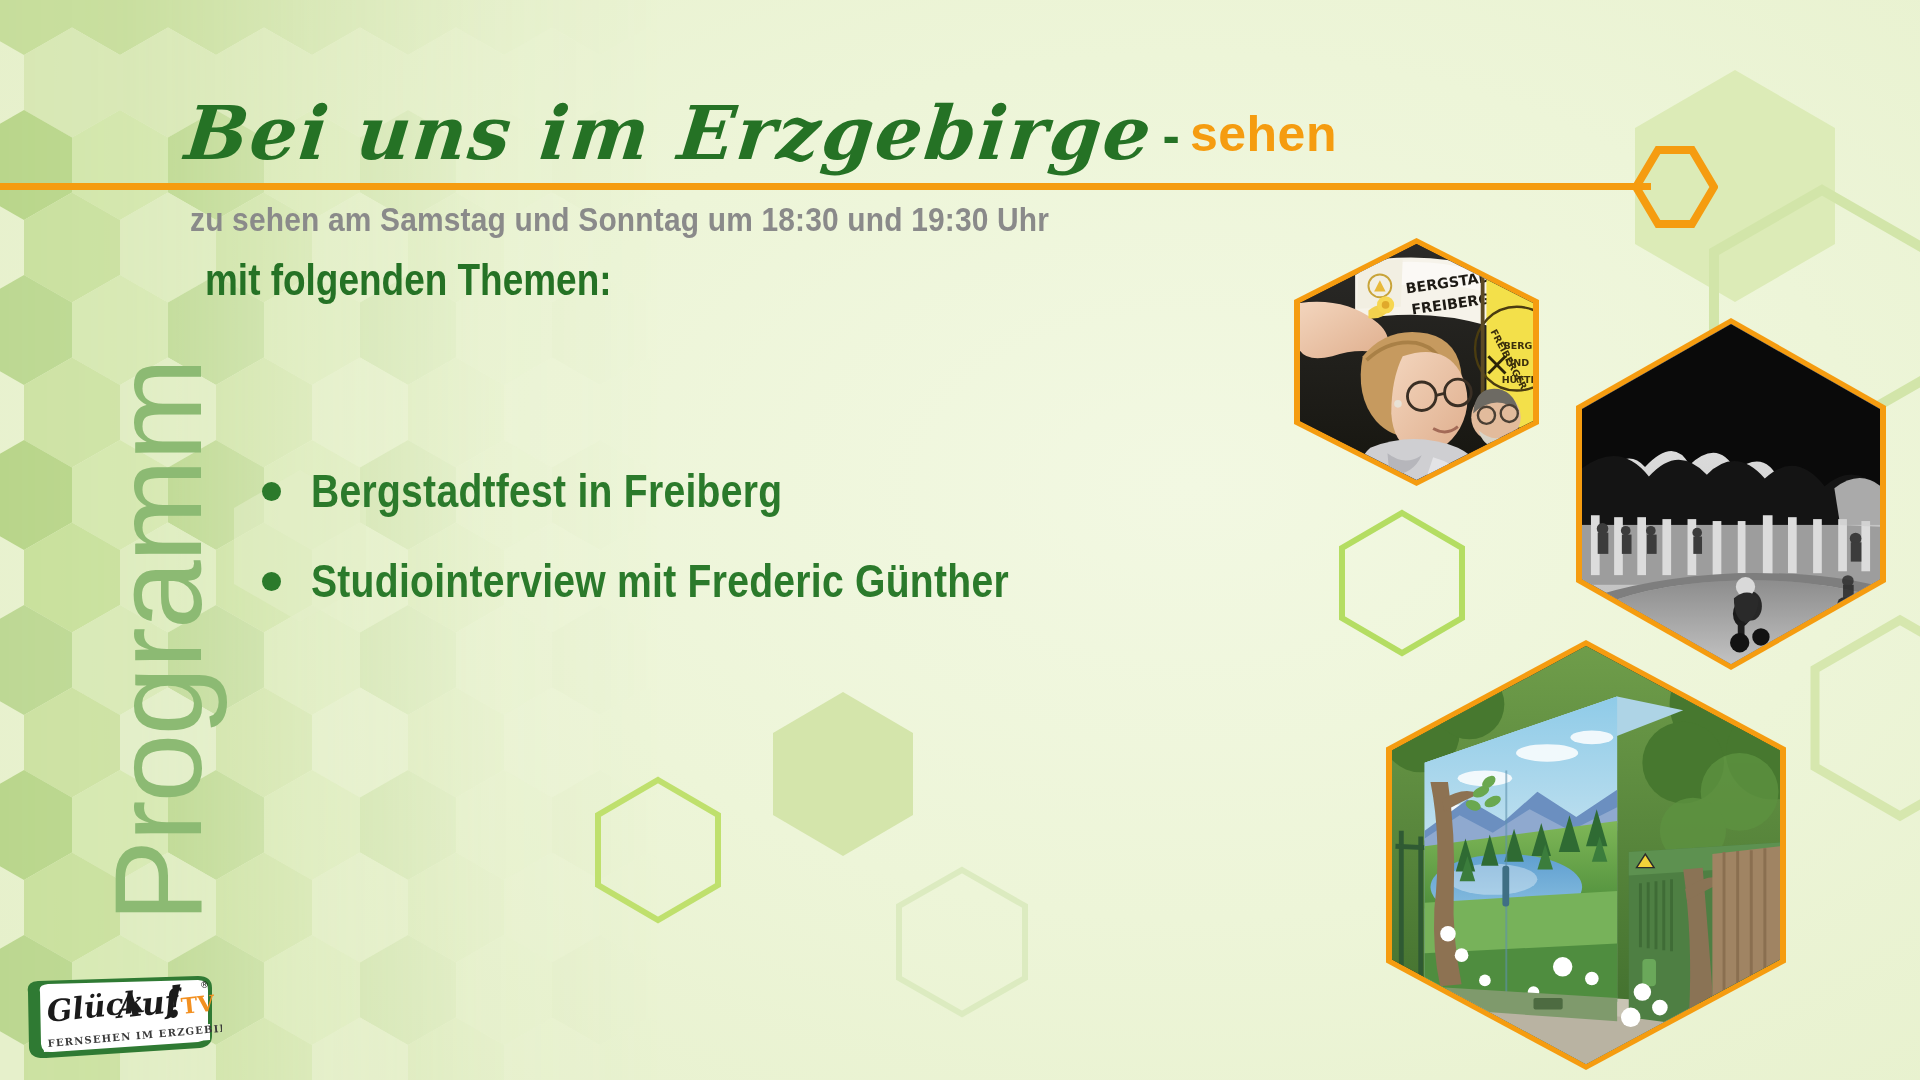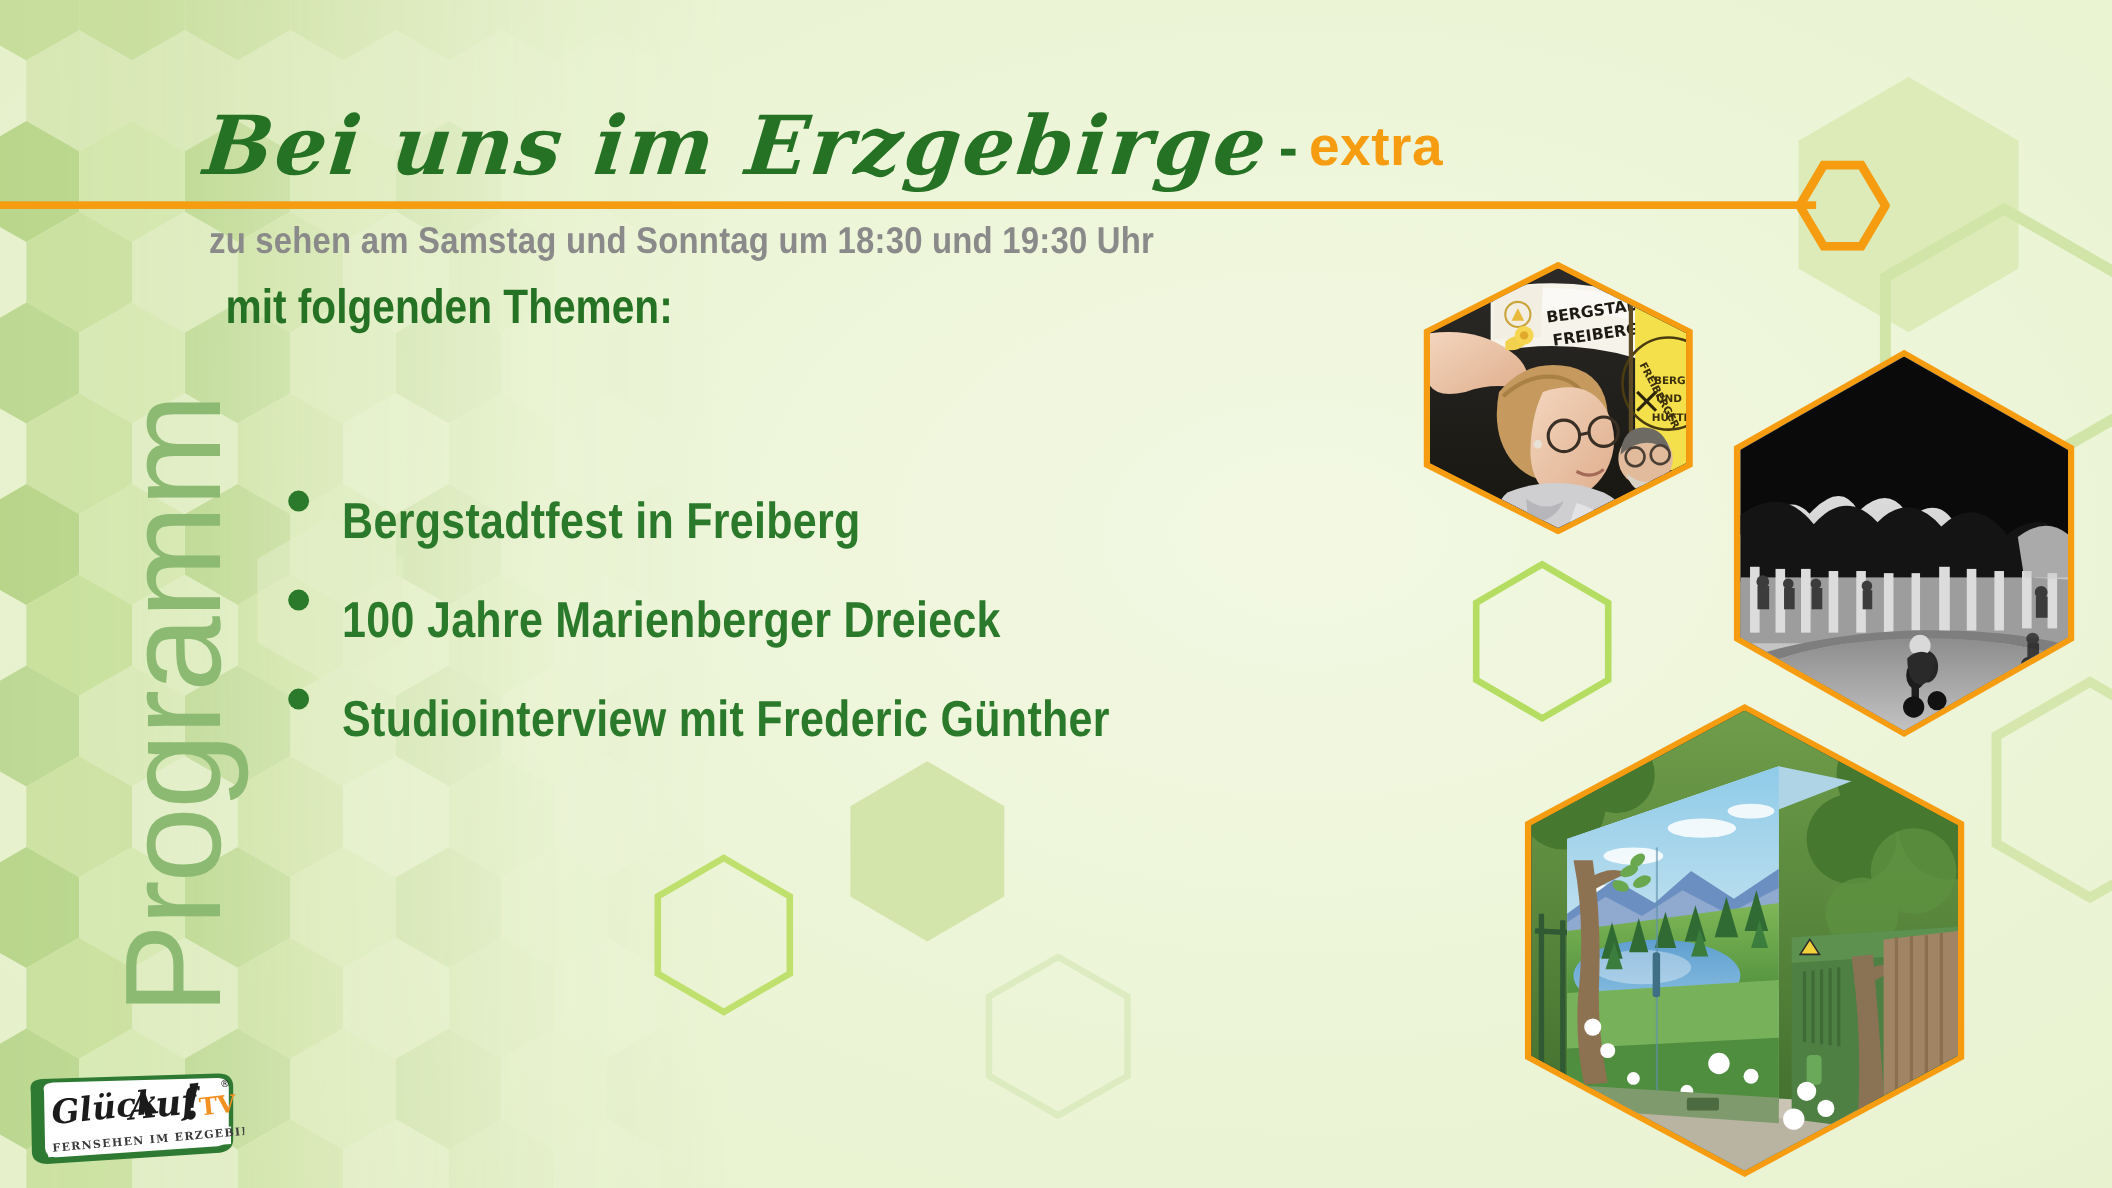--- a/index.html
+++ b/index.html
@@ -123,21 +123,21 @@
   .topic-list {
     position: absolute;
     left: 262px;
     top: 446px;
     margin: 0;
     padding: 0;
     list-style: none;
   }
   .topic-item {
     display: flex;
-    align-items: flex-start;
+    align-items: center;
     height: 90px;
   }
   .topic-bullet {
     width: 19px;
     height: 19px;
     border-radius: 50%;
     background: #2b7a2b;
     flex: 0 0 auto;
     margin-right: 30px;
   }
@@ -423,35 +423,31 @@
 
     <polygon points="300,470 366,508 366,584 300,622 234,584 234,508" fill="#e3eec9" opacity="0.55"></polygon>
   </svg>
 
   <div class="rule"></div>
   <svg class="rule-hex" viewBox="0 0 86 82" xmlns="http://www.w3.org/2000/svg">
     <polygon points="26,4 60,4 82,41 60,78 26,78 4,41" fill="none" stroke="#f59c10" stroke-width="8"></polygon>
   </svg>
 
   <div class="headline">
-    <span class="script">Bei uns im Erzgebirge</span><span class="dash">-</span><span class="extra">extra</span>
+    <span class="script">Bei uns im Erzgebirge</span><span class="dash">-</span><span class="extra">sehen</span>
   </div>
 
   <div class="subtitle">zu sehen am Samstag und Sonntag um 18:30 und 19:30 Uhr</div>
 
   <div class="themes-lead">mit folgenden Themen:</div>
 
   <ul class="topic-list">
     <li class="topic-item">
       <span class="topic-bullet"></span>
       <span class="topic-label">Bergstadtfest in Freiberg</span>
-    </li>
-    <li class="topic-item">
-      <span class="topic-bullet"></span>
-      <span class="topic-label">100 Jahre Marienberger Dreieck</span>
     </li>
     <li class="topic-item">
       <span class="topic-bullet"></span>
       <span class="topic-label">Studiointerview mit Frederic Günther</span>
     </li>
   </ul>
 
   <div class="vertical-word">Programm</div>
 
   <div class="hexphoto border ph1">

